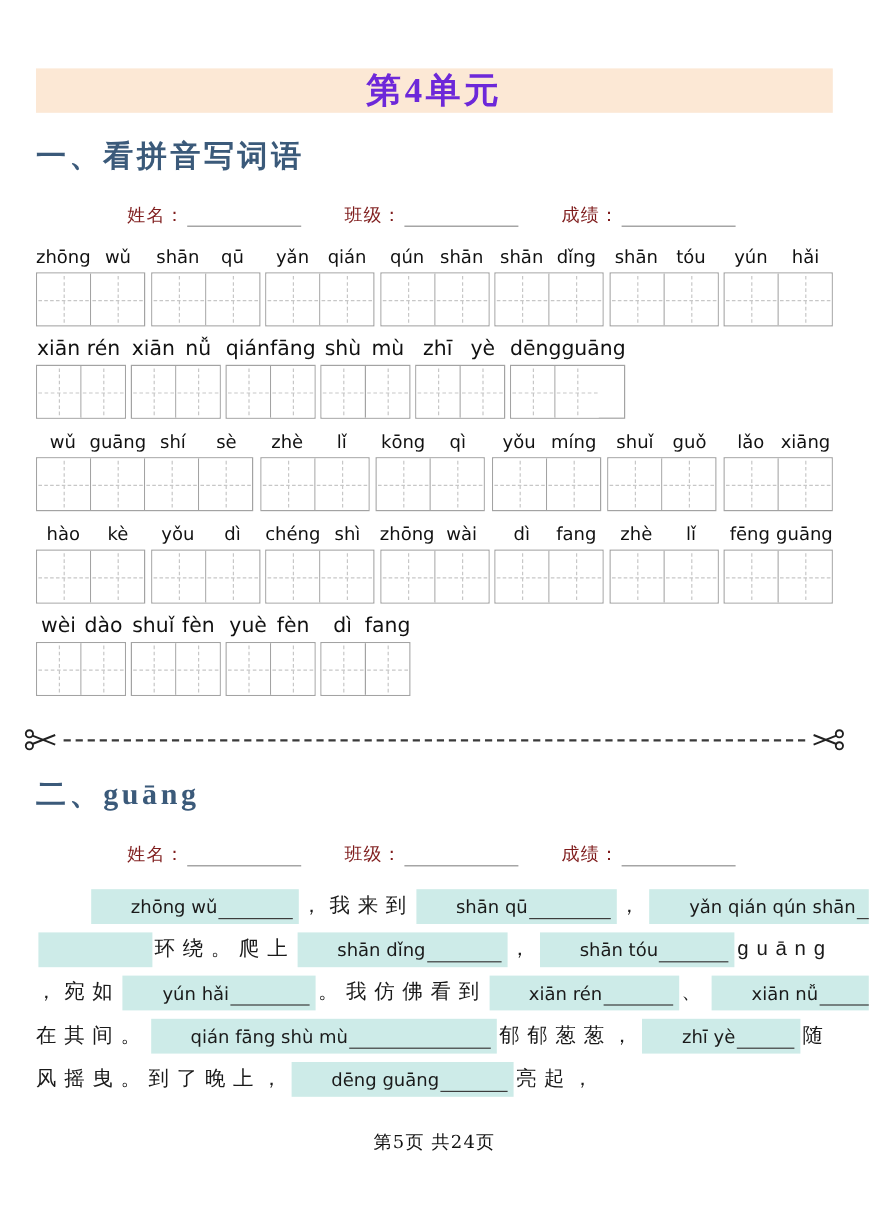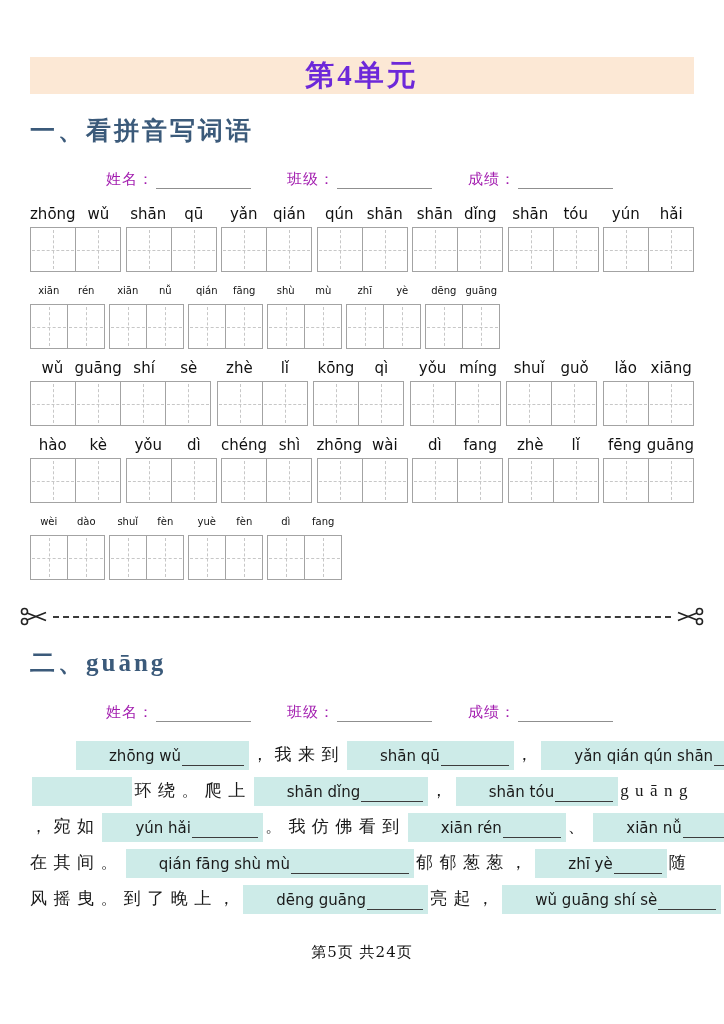--- a/index.html
+++ b/index.html
@@ -14,34 +14,34 @@
   .title-bar .t{
     font-size:29px;font-weight:bold;color:#6d28d9;letter-spacing:3px;
     font-family:"Liberation Serif",serif;
   }
   .sec-heading{
     margin-top:21px;font-size:25px;font-weight:bold;color:#3b5a7a;letter-spacing:3px;
     font-family:"Liberation Serif",serif;line-height:1.25;
   }
   .name-line{
     margin-top:24px;margin-left:76px;display:flex;align-items:flex-end;
-    font-size:15px;color:#a21caf;letter-spacing:1px;
+    font-size:15px;color:#7f1d1d;letter-spacing:1px;
   }
   .name-field{display:flex;align-items:flex-end;margin-right:36px;}
   .name-blank{
     display:inline-block;width:95px;height:13px;border-bottom:1.5px solid #8f8f8f;margin-left:2px;
   }
   
   #rows{margin-top:15px;}
   .py-row{display:flex;justify-content:space-between;margin-bottom:9px;}
   .py-row.compact{justify-content:flex-start;gap:4px;}
   .word-unit{display:flex;flex-direction:column;}
   .py-line{display:flex;margin-bottom:3px;font-family:"DejaVu Sans","Liberation Sans",sans-serif;
     font-size:15px;color:#111;line-height:20px;}
-  .compact .py-line{font-size:10px;}
+  .compact .py-line{font-size:17px;}
   .syll{flex:1;text-align:center;white-space:nowrap;}
   .box-group{display:flex;border:1px solid #a3a3a3;}
   .cell{
     width:44px;height:43px;position:relative;border-right:1px solid #a3a3a3;background:#fff;
   }
   .compact .cell{width:36px;height:43px;}
   .cell:last-child{border-right:none;}
   .cell::before{
     content:"";position:absolute;left:50%;top:2px;bottom:2px;border-left:1px dashed #c7c7c7;
   }
@@ -50,21 +50,21 @@
   }
   
   .cut-line{margin:27px -10px 0;display:flex;align-items:center;}
   .cut-dashes{flex:1;border-top:2.5px dashed #3a3a3a;margin:0 5px;height:0;}
   .cut-line svg{flex:0 0 auto;}
   .mirror{transform:scaleX(-1);}
   
   #para{margin-top:15px;font-size:17px;line-height:36px;}
   .para-line{display:flex;align-items:flex-end;white-space:nowrap;}
   .para-line.indent{padding-left:44px;}
-  .cn{letter-spacing:0.38em;font-family:Liberation Serif, serif;}
+  .cn{letter-spacing:0.38em;font-family:Liberation Sans, sans-serif;}
   .hl{
     display:inline-flex;align-items:flex-end;background:#cdebe8;
     padding:3px 5px 4px;margin:0 2px 3px;min-height:22px;
   }
   .hl-py{
     font-family:"DejaVu Sans","Liberation Sans",sans-serif;font-size:15px;line-height:20px;
     white-space:nowrap;
     margin-left:28px;
   }
   .hl-blank{display:inline-block;height:14px;border-bottom:1.3px solid #3c3c3c;margin-left:1px;}
@@ -505,20 +505,16 @@
       </span>
       <span class="cn">随</span>
     </div>
     <div class="para-line">
       <span class="cn">风摇曳。到了晚上，</span>
       <span class="hl">
         <span class="hl-py">dēng guāng</span>
         <span class="hl-blank" style="width: 56px;"></span>
       </span>
       <span class="cn">亮起，</span>
-      <span class="hl">
-        <span class="hl-py">wǔ guāng shí sè</span>
-        <span class="hl-blank" style="width: 58px;"></span>
-      </span>
     </div>
   </div>
 
 <div class="footer">第5页 共24页</div>
 
 </body></html>

